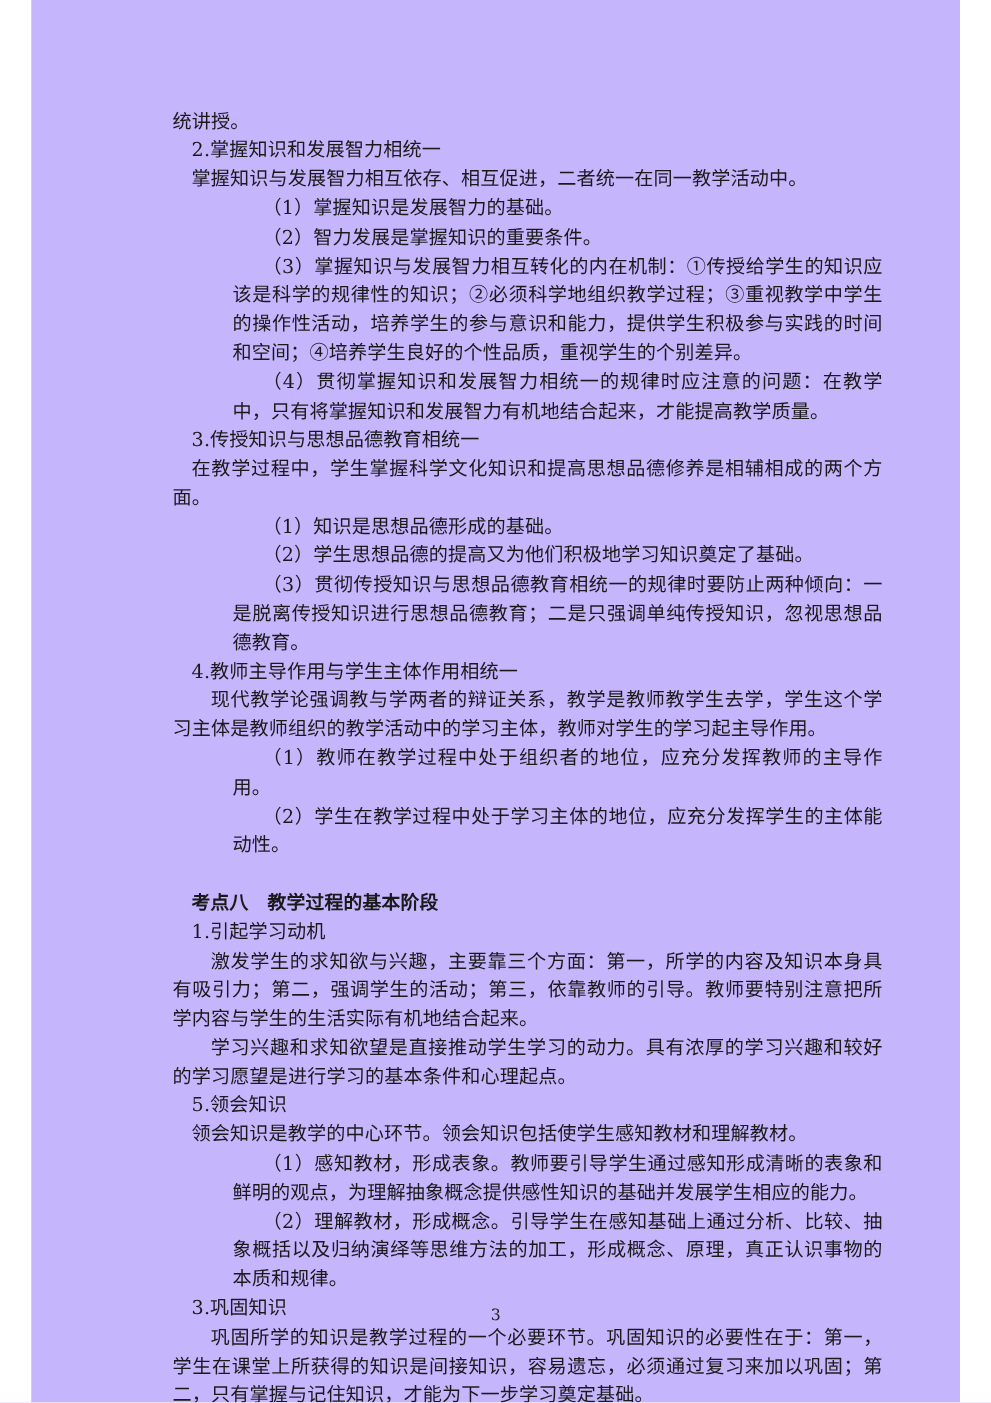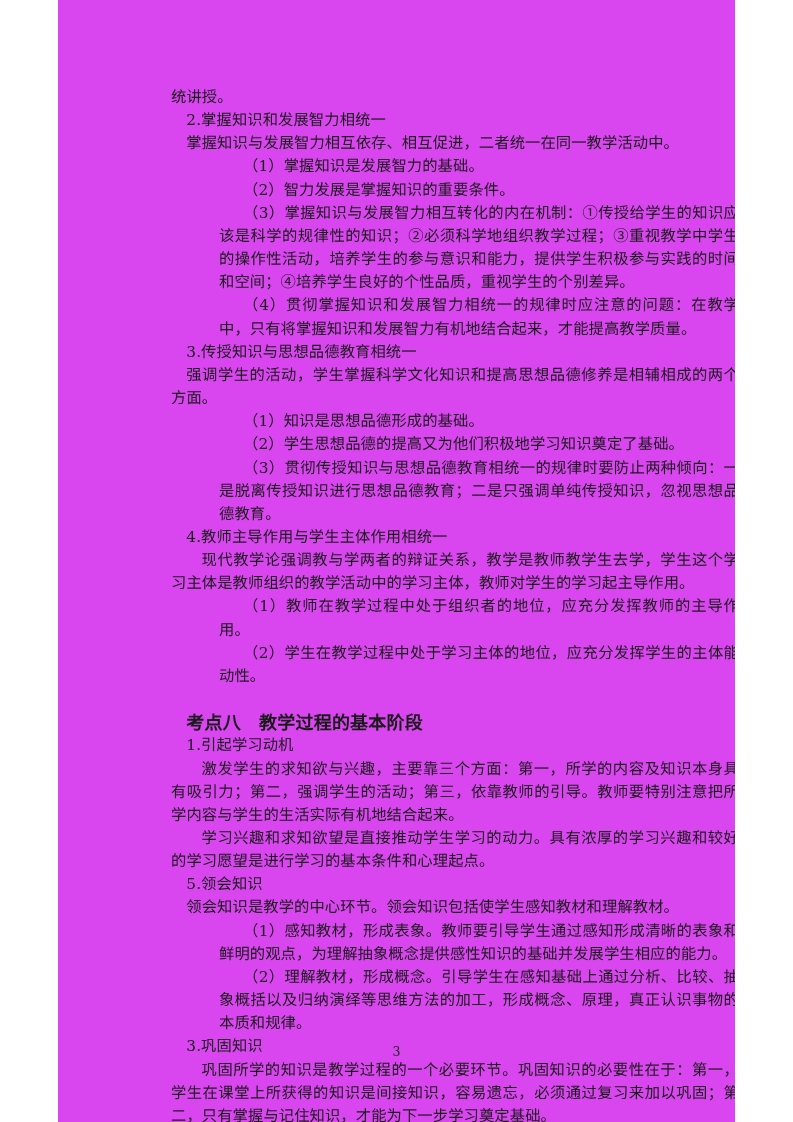--- a/index.html
+++ b/index.html
@@ -7,24 +7,24 @@
     margin: 0;
     padding: 0;
     background: #ffffff;
   }
   body {
     font-family: "DejaVu Serif", "Liberation Serif", serif;
     color: #1a1a1a;
   }
   .page {
     position: relative;
-    width: 677px;
+    width: 743px;
     height: 1122px;
     margin: 0 auto;
-    background: #d946ef;
+    background: #c4b5fd;
     box-sizing: border-box;
     overflow: hidden;
   }
   .content {
     position: absolute;
     left: 113px;
     top: 86px;
     width: 568px;
   }
   
@@ -48,21 +48,21 @@
   .para.indent-3 {
     
     text-indent: 30.6px;
   }
   .para.indent-paren {
     
     text-indent: 24px;
     margin-left: 48px;
   }
   .heading {
-    font-size: 18px;
+    font-size: 15px;
     line-height: 23.15px;
     font-weight: bold;
     text-indent: 15.3px;
     margin: 0;
     letter-spacing: 0.2px;
   }
   .spacer {
     height: 23.15px;
   }
   
@@ -84,21 +84,21 @@
 
   <div class="content">
       <p class="para indent-1">统讲授。</p>
       <p class="para indent-2">2.掌握知识和发展智力相统一</p>
       <p class="para indent-2">掌握知识与发展智力相互依存、相互促进，二者统一在同一教学活动中。</p>
       <p class="para indent-paren">（1）掌握知识是发展智力的基础。</p>
       <p class="para indent-paren">（2）智力发展是掌握知识的重要条件。</p>
       <p class="para indent-paren">（3）掌握知识与发展智力相互转化的内在机制：①传授给学生的知识应该是科学的规律性的知识；②必须科学地组织教学过程；③重视教学中学生的操作性活动，培养学生的参与意识和能力，提供学生积极参与实践的时间和空间；④培养学生良好的个性品质，重视学生的个别差异。</p>
       <p class="para indent-paren">（4）贯彻掌握知识和发展智力相统一的规律时应注意的问题：在教学中，只有将掌握知识和发展智力有机地结合起来，才能提高教学质量。</p>
       <p class="para indent-2">3.传授知识与思想品德教育相统一</p>
-      <p class="para indent-2">强调学生的活动，学生掌握科学文化知识和提高思想品德修养是相辅相成的两个方面。</p>
+      <p class="para indent-2">在教学过程中，学生掌握科学文化知识和提高思想品德修养是相辅相成的两个方面。</p>
       <p class="para indent-paren">（1）知识是思想品德形成的基础。</p>
       <p class="para indent-paren">（2）学生思想品德的提高又为他们积极地学习知识奠定了基础。</p>
       <p class="para indent-paren">（3）贯彻传授知识与思想品德教育相统一的规律时要防止两种倾向：一是脱离传授知识进行思想品德教育；二是只强调单纯传授知识，忽视思想品德教育。</p>
       <p class="para indent-2">4.教师主导作用与学生主体作用相统一</p>
       <p class="para indent-3">现代教学论强调教与学两者的辩证关系，教学是教师教学生去学，学生这个学习主体是教师组织的教学活动中的学习主体，教师对学生的学习起主导作用。</p>
       <p class="para indent-paren">（1）教师在教学过程中处于组织者的地位，应充分发挥教师的主导作用。</p>
       <p class="para indent-paren">（2）学生在教学过程中处于学习主体的地位，应充分发挥学生的主体能动性。</p>
       <div class="spacer"></div>
       <p class="heading">考点八　教学过程的基本阶段</p>
       <p class="para indent-2">1.引起学习动机</p>

